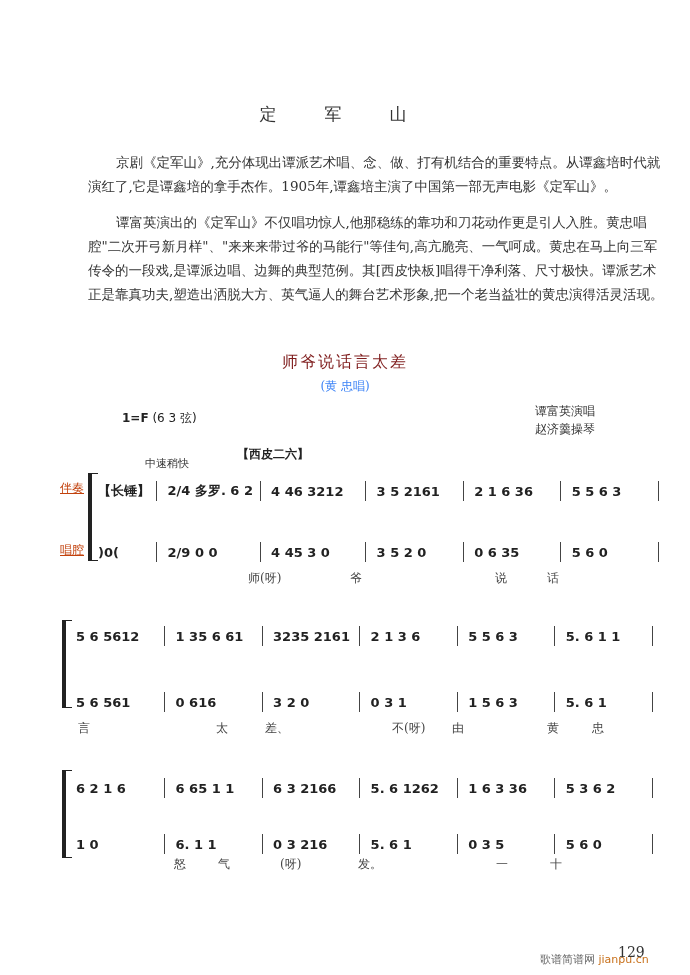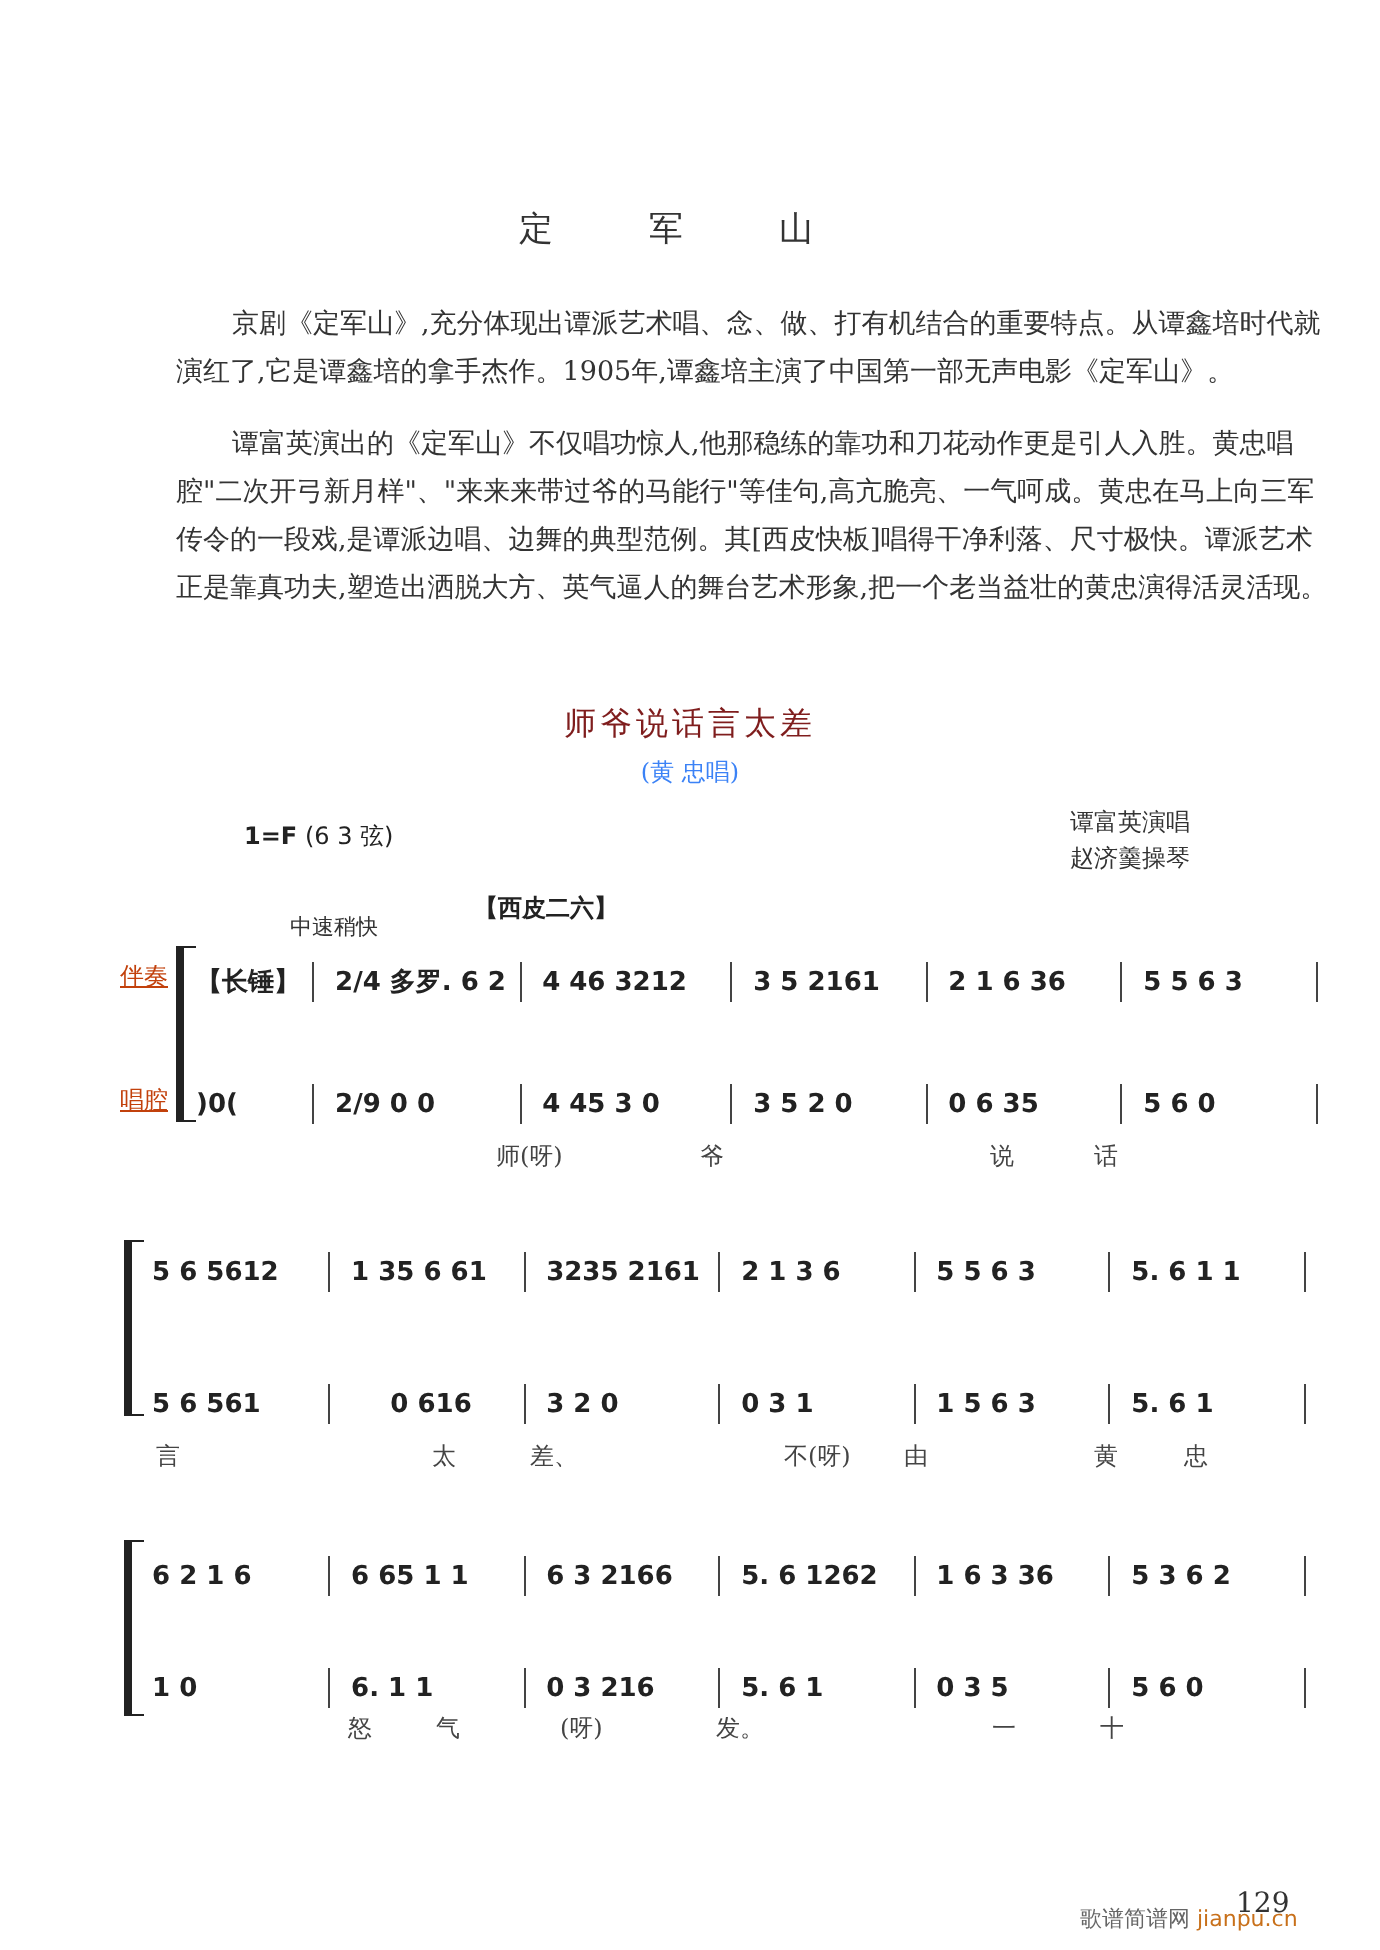--- a/index.html
+++ b/index.html
@@ -80,21 +80,21 @@
 <div class="abs row" style="left:76px;top:626px;">
   <span class="m" style="width:82px;">5 6 5612</span><span class="bar"></span>
   <span class="m" style="width:80px;">1 35 6 61</span><span class="bar"></span>
   <span class="m" style="width:80px;">3235 2161</span><span class="bar"></span>
   <span class="m" style="width:80px;">2 1 3 6</span><span class="bar"></span>
   <span class="m" style="width:80px;">5 5 6 3</span><span class="bar"></span>
   <span class="m" style="width:80px;">5. 6 1 1</span><span class="bar"></span>
 </div>
 <div class="abs row" style="left:76px;top:692px;">
   <span class="m" style="width:82px;">5 6 561</span><span class="bar"></span>
-  <span class="m" style="width:80px;text-align:center;">0 616</span><span class="bar"></span>
+  <span class="m" style="width:80px;">0 616</span><span class="bar"></span>
   <span class="m" style="width:80px;">3 2 0</span><span class="bar"></span>
   <span class="m" style="width:80px;">0 3 1</span><span class="bar"></span>
   <span class="m" style="width:80px;">1 5 6 3</span><span class="bar"></span>
   <span class="m" style="width:80px;">5. 6 1</span><span class="bar"></span>
 </div>
 <div class="abs lyric" style="left:78px;top:720px;">言</div>
 <div class="abs lyric" style="left:216px;top:720px;">太</div>
 <div class="abs lyric" style="left:265px;top:720px;">差、</div>
 <div class="abs lyric" style="left:392px;top:720px;">不(呀)</div>
 <div class="abs lyric" style="left:452px;top:720px;">由</div>

